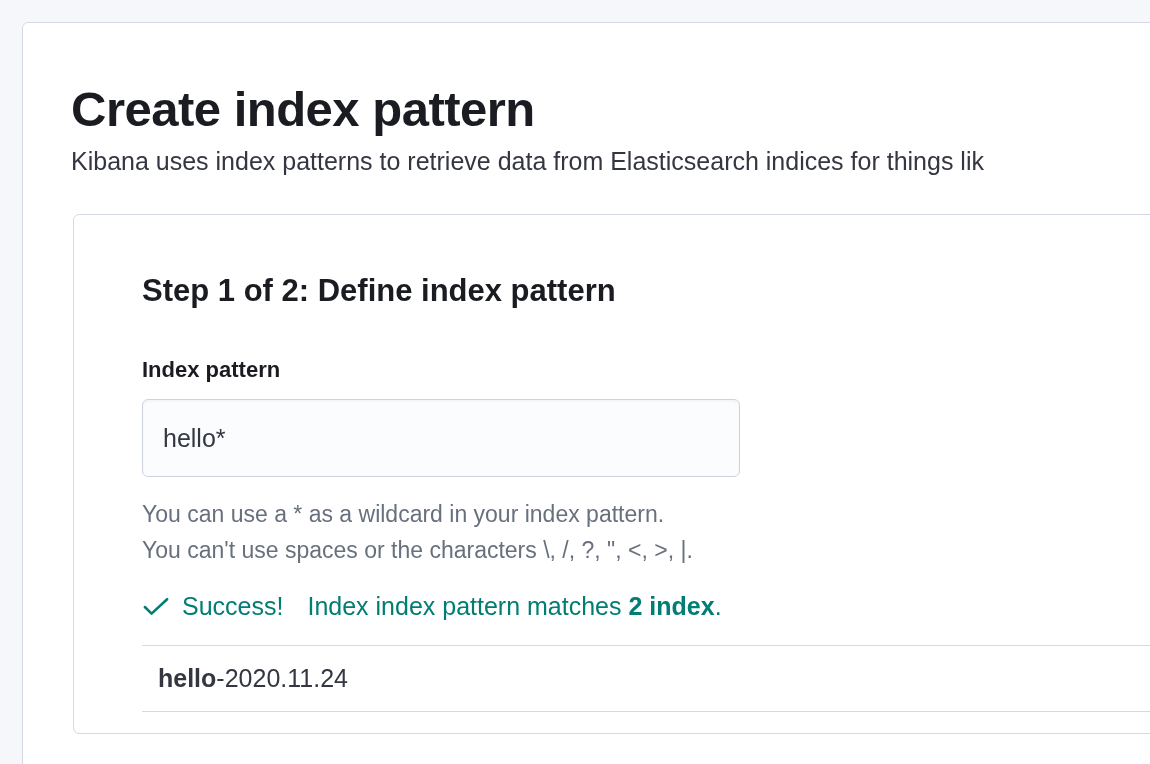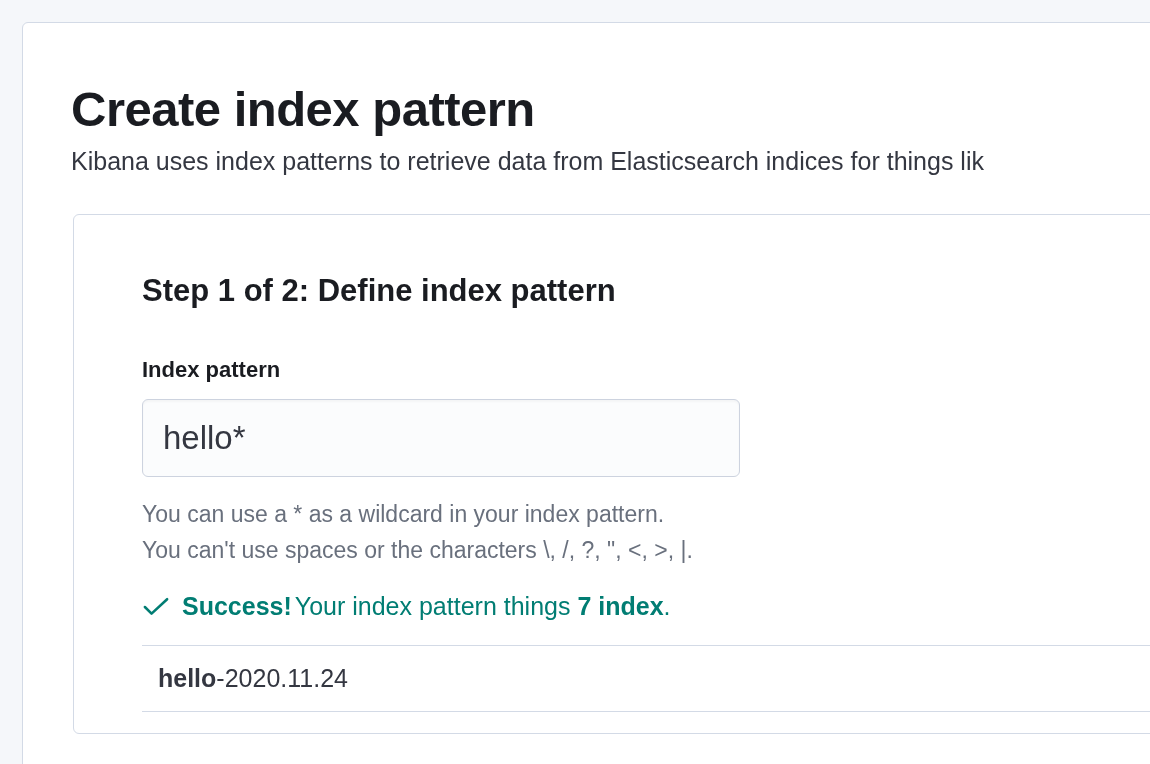--- a/index.html
+++ b/index.html
@@ -56,21 +56,21 @@
       color: #1a1c21;
       margin-bottom: 16px;
       display: block;
     }
     .text-input {
       width: 598px;
       height: 78px;
       background: #fbfcfd;
       border: 1px solid #cdd3df;
       border-radius: 6px;
-      font-size: 33px;
+      font-size: 25px;
       color: #343741;
       padding: 0 20px;
       box-shadow: inset 0 2px 2px rgba(0,0,0,0.03);
       font-family: inherit;
     }
     .help-text {
       font-size: 23px;
       color: #69707d;
       margin-top: 20px;
       line-height: 1.55;
@@ -82,22 +82,22 @@
       color: #017d73;
       font-size: 25px;
     }
     .check-icon {
       width: 28px;
       height: 20px;
       margin-right: 12px;
       flex-shrink: 0;
     }
     .success-bold {
-      font-weight: 700;
-      margin-right: 3px;
+      font-weight: 400;
+      margin-right: 24px;
     }
     .success-strong-count {
       font-weight: 700;
     }
     .result-table {
       margin-top: 24px;
     }
     .result-row {
       border-top: 1px solid #d3dae6;
       border-bottom: 1px solid #d3dae6;
@@ -127,21 +127,21 @@
       <div>You can use a * as a wildcard in your index pattern.</div>
       <div>You can't use spaces or the characters \, /, ?, ", &lt;, &gt;, |.</div>
     </div>
 
     <div class="success-line">
       <svg class="check-icon" viewBox="0 0 24 18" fill="none" stroke="#017d73" stroke-width="2.3" stroke-linecap="round" stroke-linejoin="round">
         <polyline points="2,9 8,15 22,2"></polyline>
       </svg>
       <span class="success-bold">Success!</span>
       <span>
-        <span> Your index pattern things </span><span class="success-strong-count">7 index</span><span>.</span>
+        <span> Index index pattern matches </span><span class="success-strong-count">2 index</span><span>.</span>
       </span>
     </div>
 
     <div class="result-table">
       <div class="result-row">
         <span class="result-bold">hello</span><span>-2020.11.24</span>
       </div>
     </div>
   </div>
 </div>

